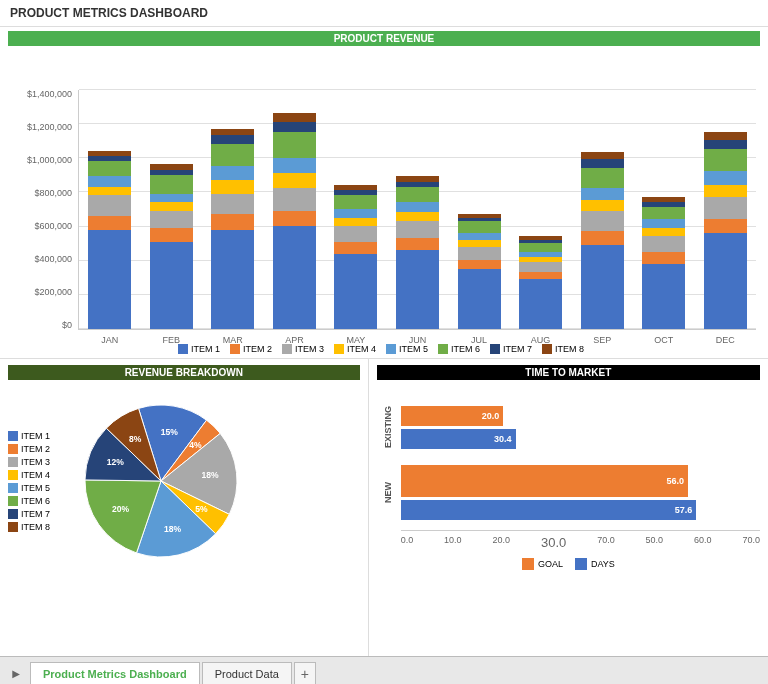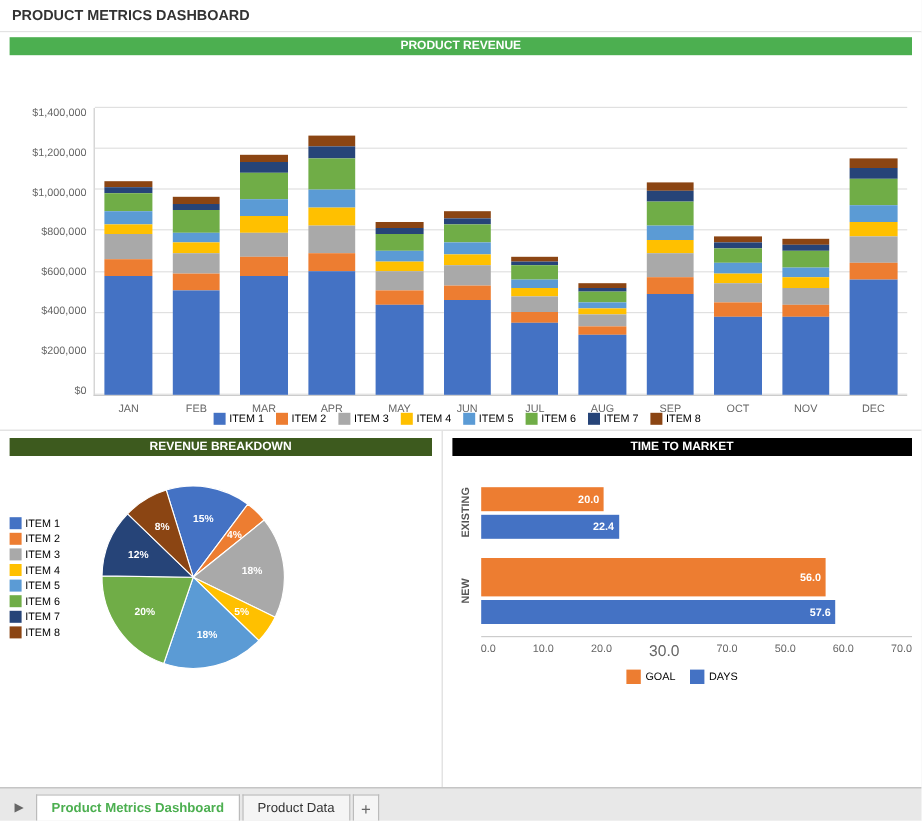--- a/index.html
+++ b/index.html
@@ -418,33 +418,20 @@
               <div class="bar-segment" style="height: 65.1429px; background-color: rgb(68, 114, 196);"></div>
               <div class="bar-segment" style="height: 12px; background-color: rgb(237, 125, 49);"></div>
               <div class="bar-segment" style="height: 15.4286px; background-color: rgb(169, 169, 169);"></div>
               <div class="bar-segment" style="height: 8.57143px; background-color: rgb(255, 192, 0);"></div>
               <div class="bar-segment" style="height: 8.57143px; background-color: rgb(91, 155, 213);"></div>
               <div class="bar-segment" style="height: 12px; background-color: rgb(112, 173, 71);"></div>
               <div class="bar-segment" style="height: 5.14286px; background-color: rgb(38, 68, 120);"></div>
               <div class="bar-segment" style="height: 5.14286px; background-color: rgb(139, 69, 19);"></div>
             </div>
             <span class="bar-label">OCT</span>
-          </div>
-          <div class="bar-group">
-            <div class="bar-stack">
-              <div class="bar-segment" style="height: 65.1429px; background-color: rgb(68, 114, 196);"></div>
-              <div class="bar-segment" style="height: 10.2857px; background-color: rgb(237, 125, 49);"></div>
-              <div class="bar-segment" style="height: 13.7143px; background-color: rgb(169, 169, 169);"></div>
-              <div class="bar-segment" style="height: 8.57143px; background-color: rgb(255, 192, 0);"></div>
-              <div class="bar-segment" style="height: 8.57143px; background-color: rgb(91, 155, 213);"></div>
-              <div class="bar-segment" style="height: 13.7143px; background-color: rgb(112, 173, 71);"></div>
-              <div class="bar-segment" style="height: 5.14286px; background-color: rgb(38, 68, 120);"></div>
-              <div class="bar-segment" style="height: 5.14286px; background-color: rgb(139, 69, 19);"></div>
-            </div>
-            <span class="bar-label">NOV</span>
           </div>
           <div class="bar-group">
             <div class="bar-stack">
               <div class="bar-segment" style="height: 96px; background-color: rgb(68, 114, 196);"></div>
               <div class="bar-segment" style="height: 13.7143px; background-color: rgb(237, 125, 49);"></div>
               <div class="bar-segment" style="height: 22.2857px; background-color: rgb(169, 169, 169);"></div>
               <div class="bar-segment" style="height: 12px; background-color: rgb(255, 192, 0);"></div>
               <div class="bar-segment" style="height: 13.7143px; background-color: rgb(91, 155, 213);"></div>
               <div class="bar-segment" style="height: 22.2857px; background-color: rgb(112, 173, 71);"></div>
               <div class="bar-segment" style="height: 8.57143px; background-color: rgb(38, 68, 120);"></div>
@@ -557,21 +544,21 @@
       <div class="section-header-blue">TIME TO MARKET</div>
       <div class="ttm-chart" id="ttm-chart">
           <div style="display: flex; flex-direction: column; gap: 16px; padding: 10px 0px;">
             <div style="display: flex; align-items: center;">
               <div style="writing-mode: vertical-lr; transform: rotate(180deg); font-size: 9px; font-weight: bold; color: rgb(85, 85, 85); margin-right: 8px; min-width: 16px; text-align: center;">EXISTING</div>
               <div style="flex: 1 1 0%; display: flex; flex-direction: column; gap: 3px;">
                 <div style="display: flex; align-items: center;">
                   <div style="height: 20px; width: 28.5714%; background-color: rgb(237, 125, 49); display: flex; align-items: center; justify-content: flex-end; padding-right: 4px; font-size: 9px; font-weight: bold; color: white;">20.0</div>
                 </div>
                 <div style="display: flex; align-items: center;">
-                  <div style="height: 20px; width: 32%; background-color: rgb(68, 114, 196); display: flex; align-items: center; justify-content: flex-end; padding-right: 4px; font-size: 9px; font-weight: bold; color: white;">22.4</div>
+                  <div style="height: 20px; width: 32%; background-color: rgb(68, 114, 196); display: flex; align-items: center; justify-content: flex-end; padding-right: 4px; font-size: 9px; font-weight: bold; color: white;">30.4</div>
                 </div>
               </div>
             </div>
             <div style="display: flex; align-items: center;">
               <div style="writing-mode: vertical-lr; transform: rotate(180deg); font-size: 9px; font-weight: bold; color: rgb(85, 85, 85); margin-right: 8px; min-width: 16px; text-align: center;">NEW</div>
               <div style="flex: 1 1 0%; display: flex; flex-direction: column; gap: 3px;">
                 <div style="display: flex; align-items: center;">
                   <div style="height: 32px; width: 80%; background-color: rgb(237, 125, 49); display: flex; align-items: center; justify-content: flex-end; padding-right: 4px; font-size: 9px; font-weight: bold; color: white;">56.0</div>
                 </div>
                 <div style="display: flex; align-items: center;">

